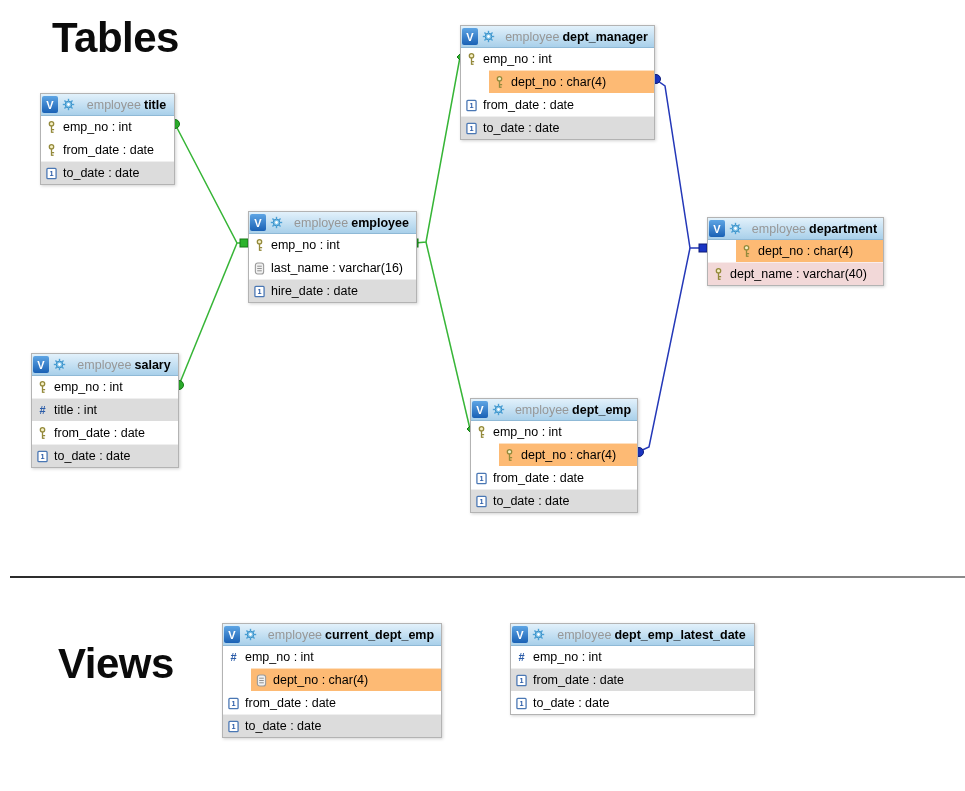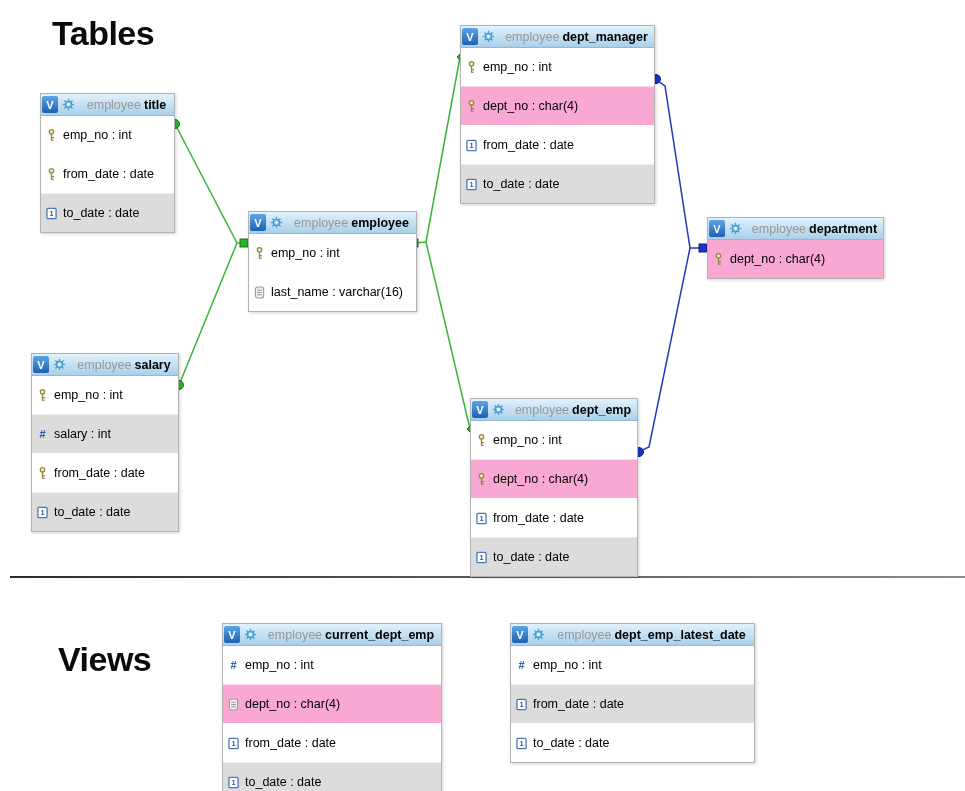--- a/index.html
+++ b/index.html
@@ -1,38 +1,38 @@
 <!DOCTYPE html>
 <html><head>
 <meta charset="utf-8">
 <style>
   html,body{margin:0;padding:0;background:#fff;}
   body{width:965px;height:791px;position:relative;overflow:hidden;
        font-family:"Liberation Sans",sans-serif;}
-  .heading{position:absolute;font-weight:bold;font-size:34px;color:#0b0b0b;letter-spacing:-.5px;}
+  .heading{position:absolute;font-weight:bold;font-size:42px;color:#0b0b0b;letter-spacing:-.5px;}
   #heading-tables{left:52px;top:14px;}
   #heading-views{left:58px;top:640px;}
   .divider{position:absolute;left:10px;top:576px;width:955px;height:2px;
            background:linear-gradient(to right,#2a2a2a,#8a8a8a);}
   .dbtable{position:absolute;background:#fff;border:1px solid #b3b3b3;
            box-shadow:1px 1px 3px rgba(0,0,0,.18);font-size:12.5px;}
   .thead{height:21px;display:flex;align-items:center;gap:4px;
          background:linear-gradient(#e2f1fb,#a9d0ea);border-bottom:1px solid #8fb9d6;}
   .vbtn{width:16px;height:17px;margin-left:1px;flex:none;border-radius:2px;
         background:linear-gradient(#5ea5e4,#1a61b5);color:#fff;font-weight:bold;
         font-size:11px;display:flex;align-items:center;justify-content:center;cursor:pointer;}
   .gear{flex:none;display:flex;align-items:center;cursor:pointer;}
   .names{flex:1;text-align:center;white-space:nowrap;overflow:hidden;padding:0 4px;}
   .schema{color:#979797;}
   .tname{color:#000;font-weight:bold;margin-left:3px;text-align:right;}
-  .row{height:38px;display:flex;align-items:center;gap:5px;padding-left:4px;}
+  .row{height:22px;display:flex;align-items:center;gap:5px;padding-left:4px;}
   .row + .row{border-top:1px solid rgba(255,255,255,.55);}
   .bg-white{background:#ffffff;}
   .bg-gray{background:#dcdcdc;}
-  .bg-pink{background:#f9a8d4;}
+  .bg-pink{background:#fdba74;margin-left:28px;}
   .bg-pink2{background:#f2d8d8;}
   .ic{width:13px;flex:none;display:flex;justify-content:center;align-items:center;}
   .numglyph{color:#2b5ca8;font-weight:bold;font-size:11px;line-height:1;}
   .ftext{color:#000;white-space:nowrap;}
   #relations{position:absolute;left:0;top:0;pointer-events:none;}
   .defs-holder{position:absolute;width:0;height:0;overflow:hidden;}
 </style>
 </head>
 <body>
 
@@ -155,20 +155,28 @@
       <span class="ftext">emp_no : int</span>
     </div>
   <div class="row bg-white">
       <span class="ic">
         <svg width="11" height="13">
           <use href="#ic-txt"></use>
         </svg>
       </span>
       <span class="ftext">last_name : varchar(16)</span>
     </div>
+  <div class="row bg-gray">
+      <span class="ic">
+        <svg width="11" height="13">
+          <use href="#ic-cal"></use>
+        </svg>
+      </span>
+      <span class="ftext">hire_date : date</span>
+    </div>
 </div>
 
 <div class="dbtable" style="left:31px;top:353px;width:146px">
   <div class="thead">
     <span class="vbtn">V</span>
     <span class="gear">
         <svg width="13" height="13">
           <use href="#ic-gear"></use>
         </svg>
       </span>
@@ -179,21 +187,21 @@
         <svg width="11" height="14">
           <use href="#ic-key"></use>
         </svg>
       </span>
       <span class="ftext">emp_no : int</span>
     </div>
   <div class="row bg-gray">
       <span class="ic">
         <span class="numglyph">#</span>
       </span>
-      <span class="ftext">salary : int</span>
+      <span class="ftext">title : int</span>
     </div>
   <div class="row bg-white">
       <span class="ic">
         <svg width="11" height="14">
           <use href="#ic-key"></use>
         </svg>
       </span>
       <span class="ftext">from_date : date</span>
     </div>
   <div class="row bg-gray">
@@ -305,20 +313,28 @@
     <span class="names"><span class="schema">employee</span><span class="tname">department</span></span>
   </div>
   <div class="row bg-pink">
       <span class="ic">
         <svg width="11" height="14">
           <use href="#ic-key"></use>
         </svg>
       </span>
       <span class="ftext">dept_no : char(4)</span>
     </div>
+  <div class="row bg-pink2">
+      <span class="ic">
+        <svg width="11" height="14">
+          <use href="#ic-key"></use>
+        </svg>
+      </span>
+      <span class="ftext">dept_name : varchar(40)</span>
+    </div>
 </div>
 
 <div class="dbtable" style="left:222px;top:623px;width:218px">
   <div class="thead">
     <span class="vbtn">V</span>
     <span class="gear">
         <svg width="13" height="13">
           <use href="#ic-gear"></use>
         </svg>
       </span>

